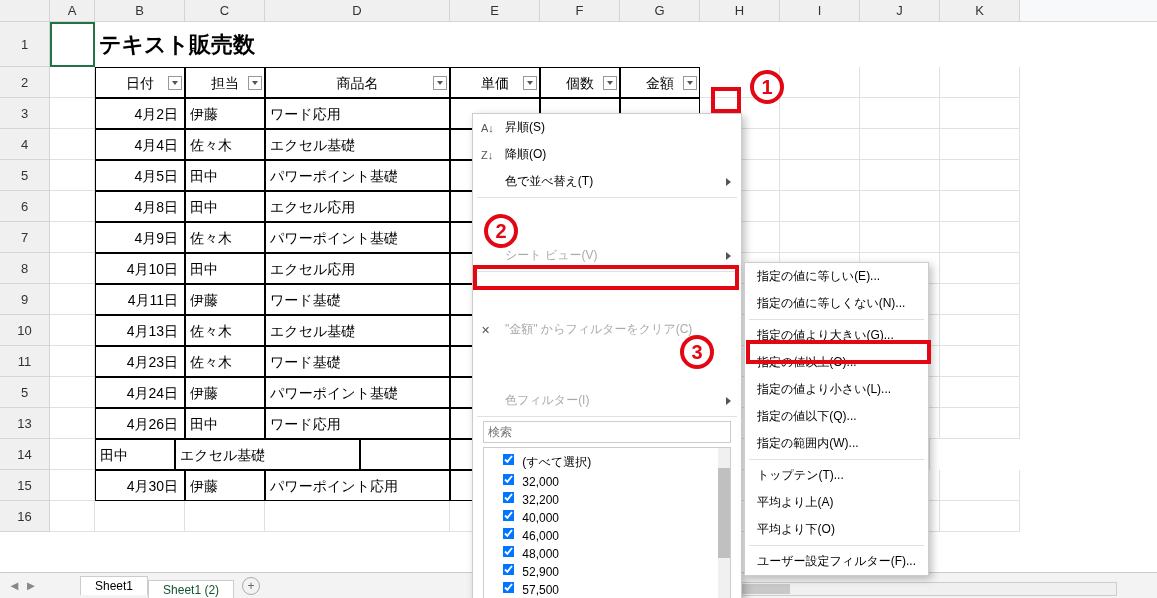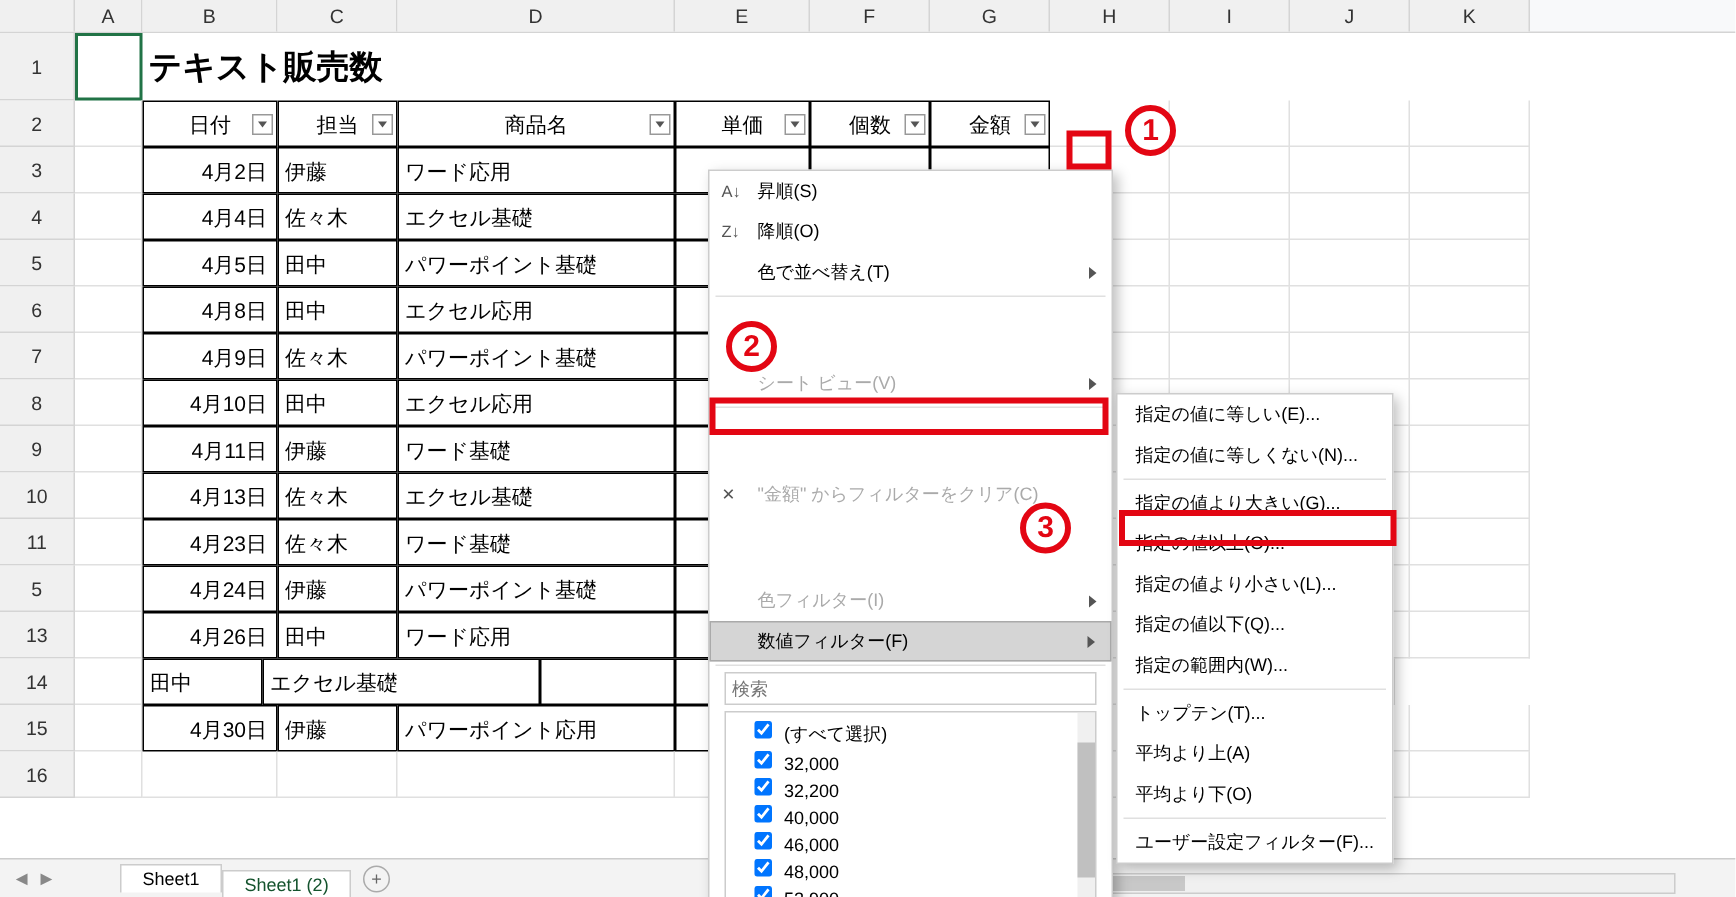--- a/index.html
+++ b/index.html
@@ -300,21 +300,20 @@
 
 <div class="filter-menu">
   <div class="fm-item"><span class="fm-icon">A↓</span><span>昇順(S)</span></div>
   <div class="fm-item"><span class="fm-icon">Z↓</span><span>降順(O)</span></div>
   <div class="fm-item"><span>色で並べ替え(T)</span><span class="arrow"></span></div>
   <div class="fm-sep"></div>
   <div class="fm-item disabled"><span>シート ビュー(V)</span><span class="arrow"></span></div>
   <div class="fm-sep"></div>
   <div class="fm-item disabled"><span class="fm-icon">✕</span><span>"金額" からフィルターをクリア(C)</span></div>
   <div class="fm-item disabled"><span>色フィルター(I)</span><span class="arrow"></span></div>
-  <div class="fm-item hover"><span>数値フィルター(F)</span><span class="arrow"></span></div>
   <div class="fm-sep"></div>
   <div class="fm-search">
     <input type="text" placeholder="検索" style="">
   </div>
   <div class="fm-list">
     <div id="filter-items">
         <label><input type="checkbox" checked="" style=""> (すべて選択)</label>
         <label><input type="checkbox" checked="" style=""> 32,000</label>
         <label><input type="checkbox" checked="" style=""> 32,200</label>
         <label><input type="checkbox" checked="" style=""> 40,000</label>

